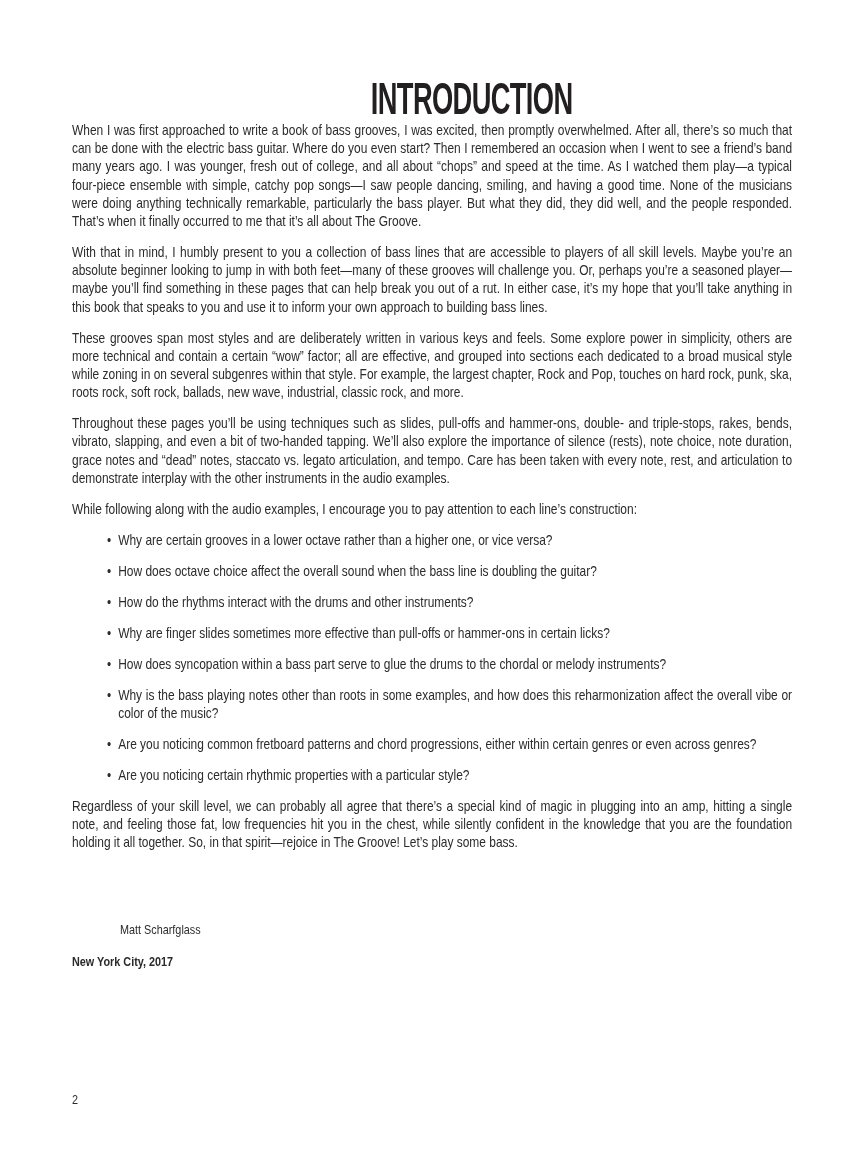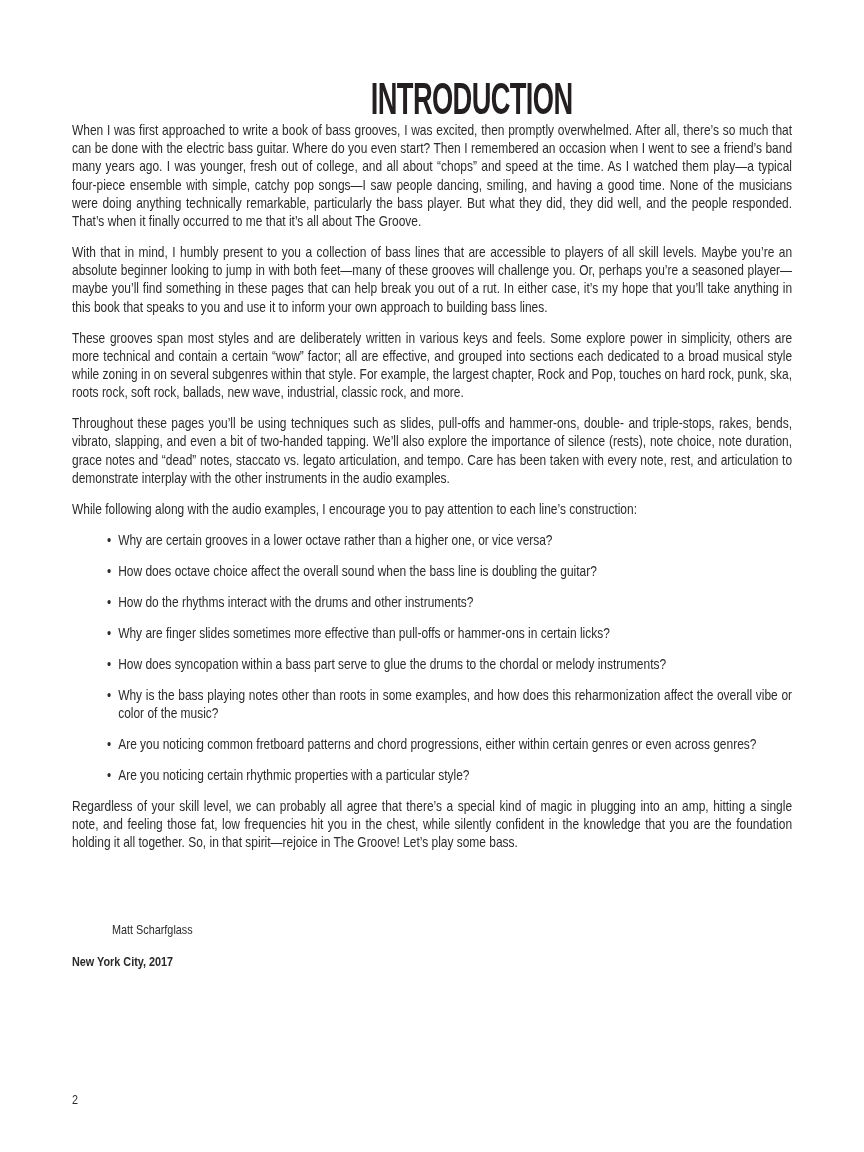--- a/index.html
+++ b/index.html
@@ -15,21 +15,21 @@
   .content {
     position: absolute; left: 72px; top: 121px; width: 720px;
     font-family: "Liberation Sans Narrow", "Liberation Sans", sans-serif;
     font-size: 15px; line-height: 18.2px; color: #2b2b2b;
   }
   .cond { display: block; width: 904px; transform: scaleX(0.7965); transform-origin: left top; }
   .para { margin: 0 0 12.8px 0; text-align: justify; text-align-last: left; }
   .list { list-style: none; padding: 0; margin: 0 0 11.6px 0; }
   .list li { position: relative; padding-left: 58px; margin: 0 0 12.8px 0; text-align: justify; text-align-last: left; }
   .list li .bullet { position: absolute; left: 44px; top: 0; }
-  .author { position: absolute; left: 72px; top: 920px; padding-left: 40px; }
+  .author { position: absolute; left: 80px; top: 920px; padding-left: 40px; }
   .place { position: absolute; left: 72px; top: 952px; font-weight: bold; }
   .pagenum { position: absolute; left: 72px; top: 1090px; }
   .small-cond { display: inline-block; transform: scaleX(0.7965); transform-origin: left top; white-space: nowrap;
     font-family: "Liberation Sans", sans-serif; font-size: 13.6px; line-height: 18px; color: #2b2b2b; }
 </style>
 </head>
 <body>
 
 <h1 class="title"><span>INTRODUCTION</span></h1>
 

